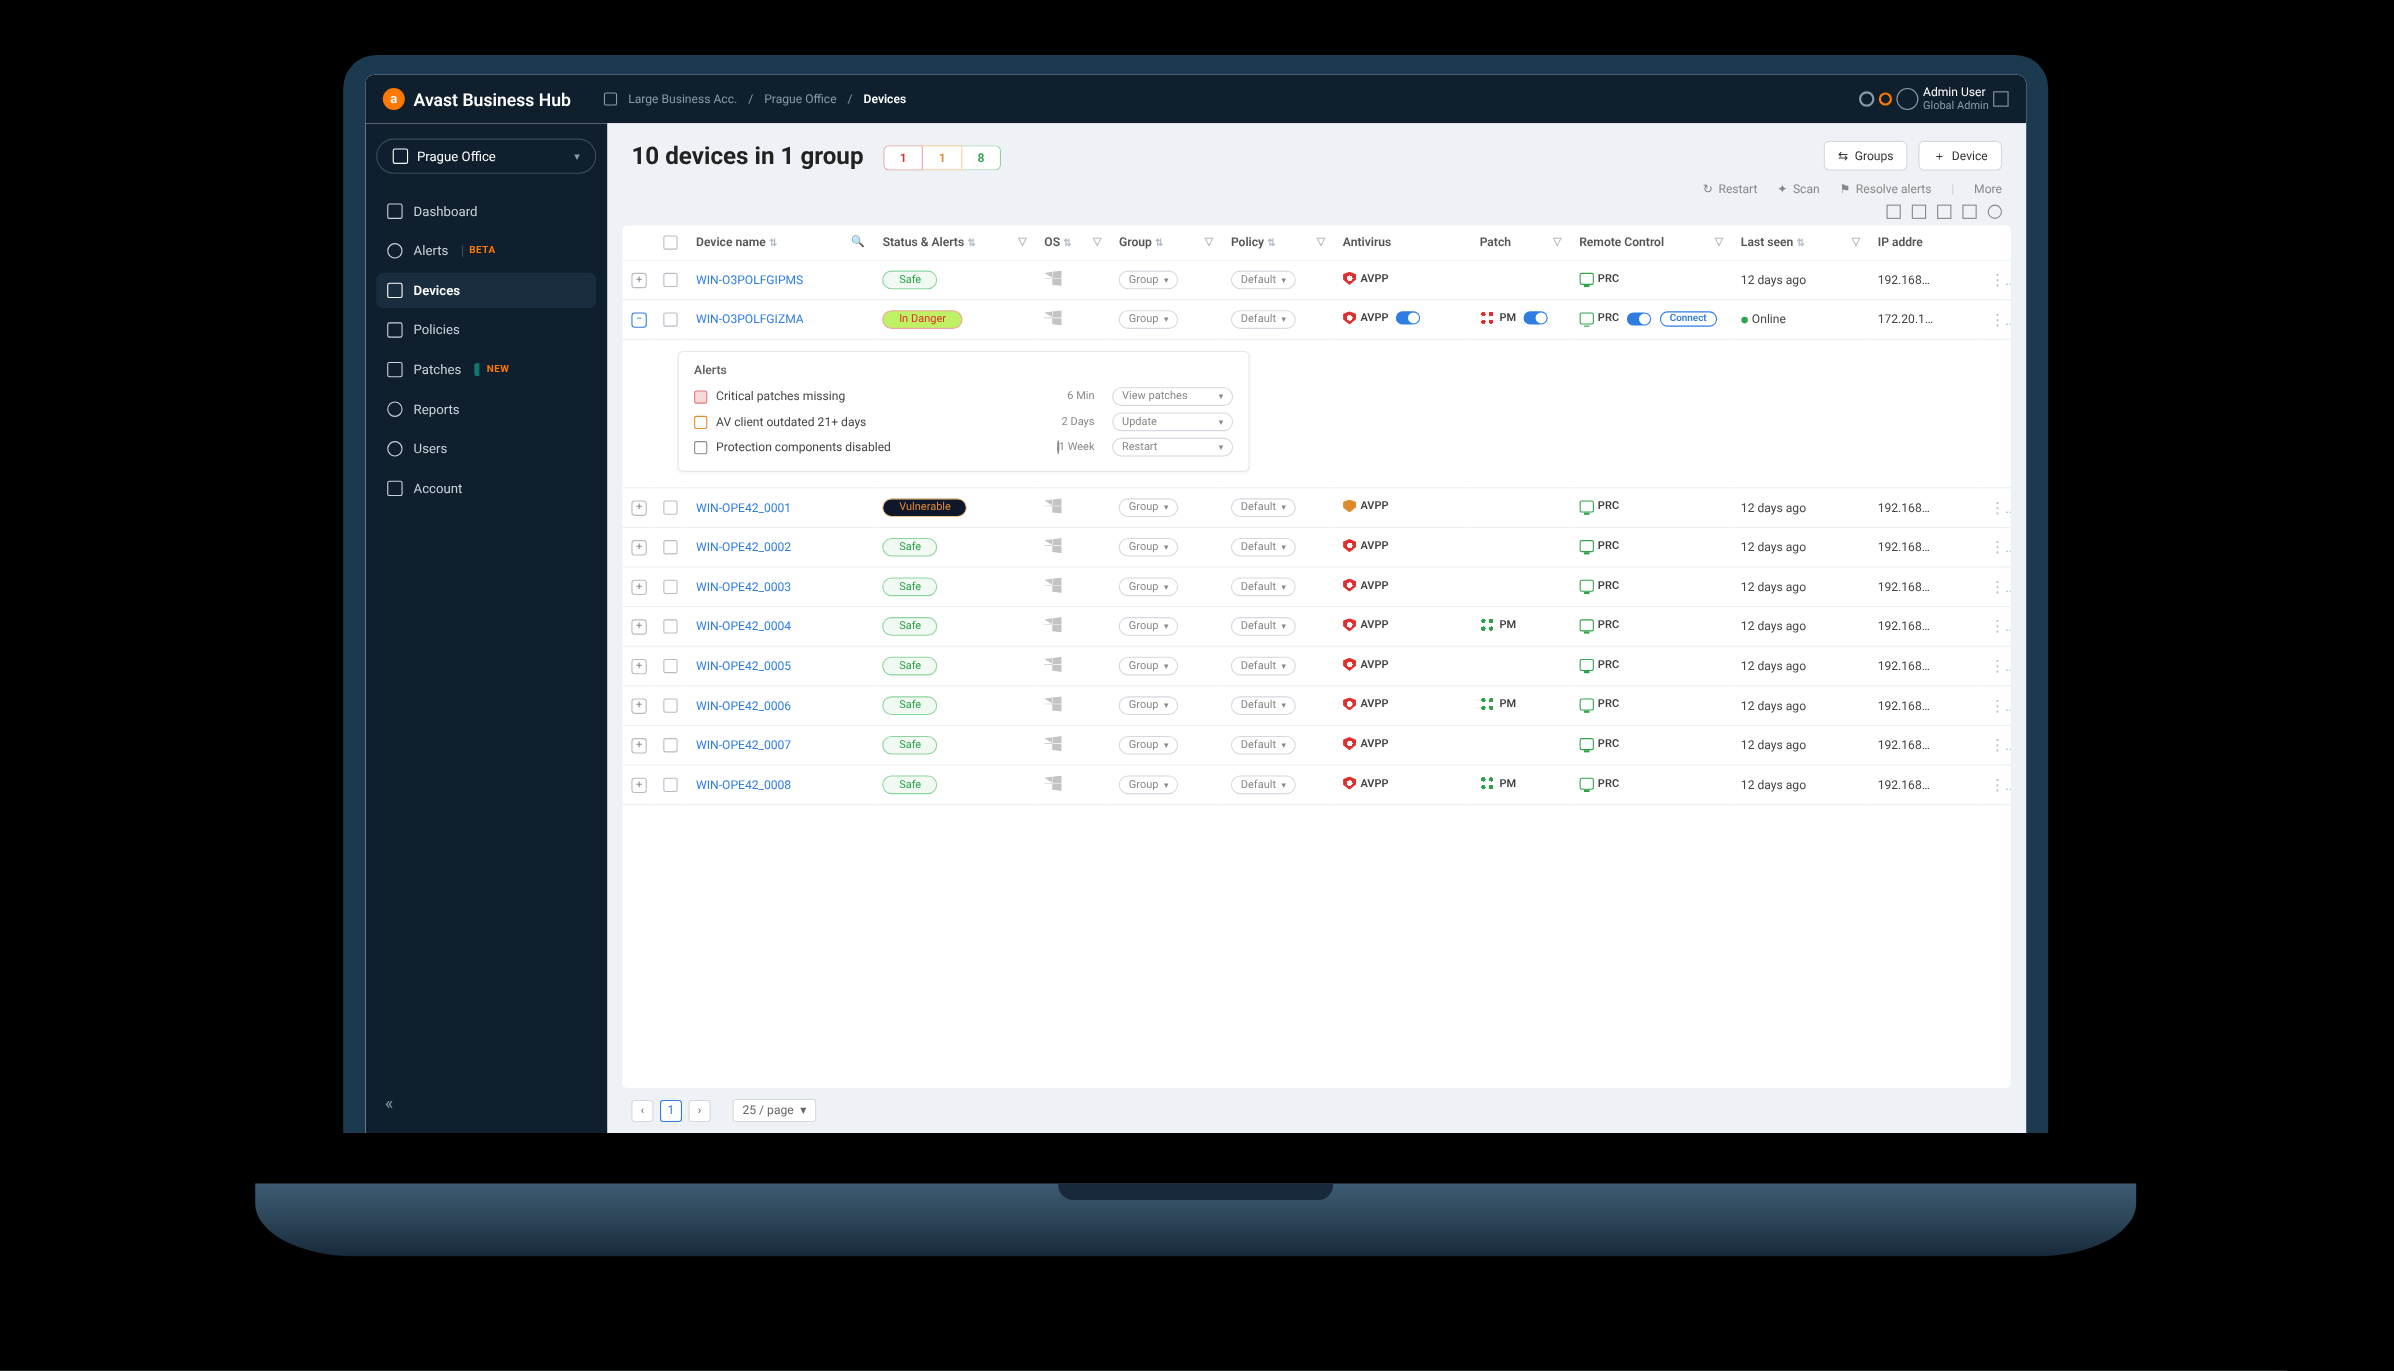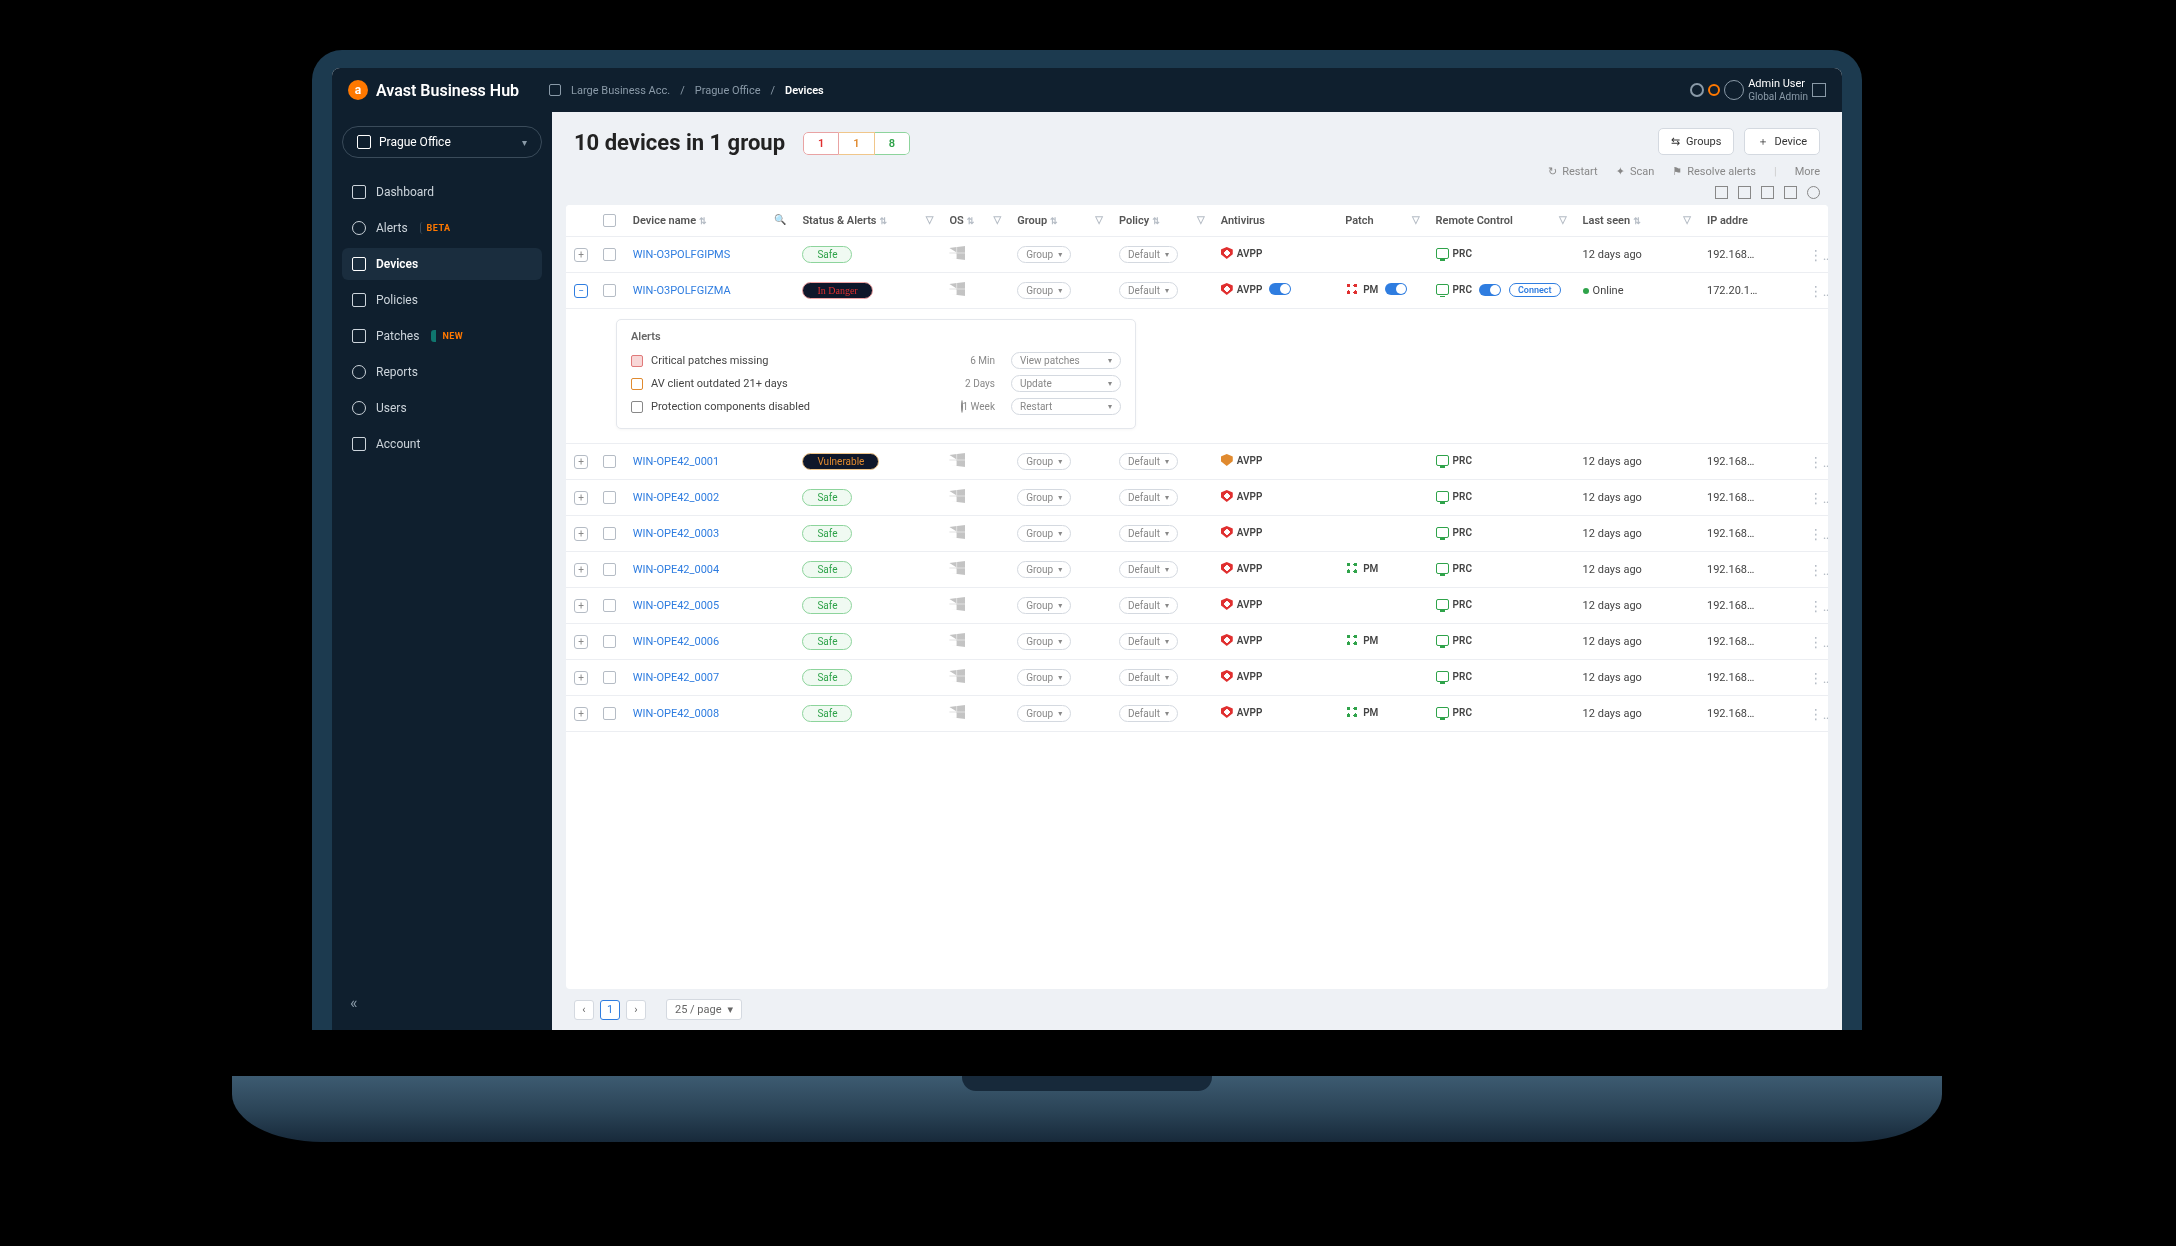--- a/index.html
+++ b/index.html
@@ -63,21 +63,21 @@
   th { font-weight:600; color:#555; font-size:11px; position:sticky; top:0; background:#fff;}
   .sort-ico { color:#b5bcc5; font-size:9px; margin-left:3px;}
   .filter-ico { float:right; color:#b5bcc5; font-size:10px;}
   col.exp{width:26px;} col.chk{width:26px;} col.name{width:150px;} col.status{width:130px;} col.os{width:60px;} col.group{width:90px;} col.policy{width:90px;} col.av{width:110px;} col.patch{width:80px;} col.rc{width:130px;} col.seen{width:110px;} col.ip{width:90px;} col.menu{width:24px;}
   .expand { width:14px;height:14px; border:1px solid #b5bcc5; border-radius:3px; display:flex;align-items:center;justify-content:center; font-size:10px; color:#888; line-height:1;}
   .expand.open { border-color:#2f7de0; color:#2f7de0;}
   .chkbx { width:13px;height:13px; border:1px solid #b5bcc5; border-radius:2px;}
   .dev-link { color:#2f7de0; }
   .badge { display:inline-block; padding:2px 14px; border-radius:12px; font-size:10px; border:1px solid; }
   .badge.safe { color:#2fa34a; border-color:#8dd49c; background:#f0faf2;}
-  .badge.danger { color:#e02f2f; border-color:#f0a3a3; background:#0f172a;font-family:Liberation Serif, serif;}
+  .badge.danger { color:#e02f2f; border-color:#f0a3a3; background:#bef264;}
   .badge.vuln { color:#e08a2f; border-color:#f0c68a; background:#0f172a;}
   .os-ico { width:16px;height:14px; background:linear-gradient(#888,#888); display:inline-block; clip-path: polygon(0 15%, 45% 8%, 45% 48%, 0 48%, 0 52%, 45% 52%, 45% 92%, 0 85%, 0 85%, 48% 92%, 48% 52%, 100% 52%, 100% 100%, 48% 92%, 48% 48%, 100% 48%, 100% 0, 48% 8%, 48% 48%); opacity:.5;}
   .mini-sel { border:1px solid #d4d9e0; border-radius:11px; padding:2px 8px; font-size:10px; color:#888; display:inline-flex; align-items:center; gap:5px;}
   .mini-sel .chev{ font-size:8px;}
   .svc { display:inline-flex; align-items:center; gap:4px; font-weight:600; font-size:10px;}
   .svc-ico { width:12px;height:12px; border-radius:3px;}
   .svc-ico.shield-red { background:radial-gradient(circle,#fff 30%,#e02f2f 31%); clip-path: polygon(50% 0,100% 20%,100% 60%,50% 100%,0 60%,0 20%);}
   .svc-ico.shield-orange { background:#e08a2f; clip-path: polygon(50% 0,100% 20%,100% 60%,50% 100%,0 60%,0 20%);}
   .svc-ico.dots { width:14px;height:14px; background:
      radial-gradient(circle at 25% 25%, #b5bcc5 2px, transparent 2px),

